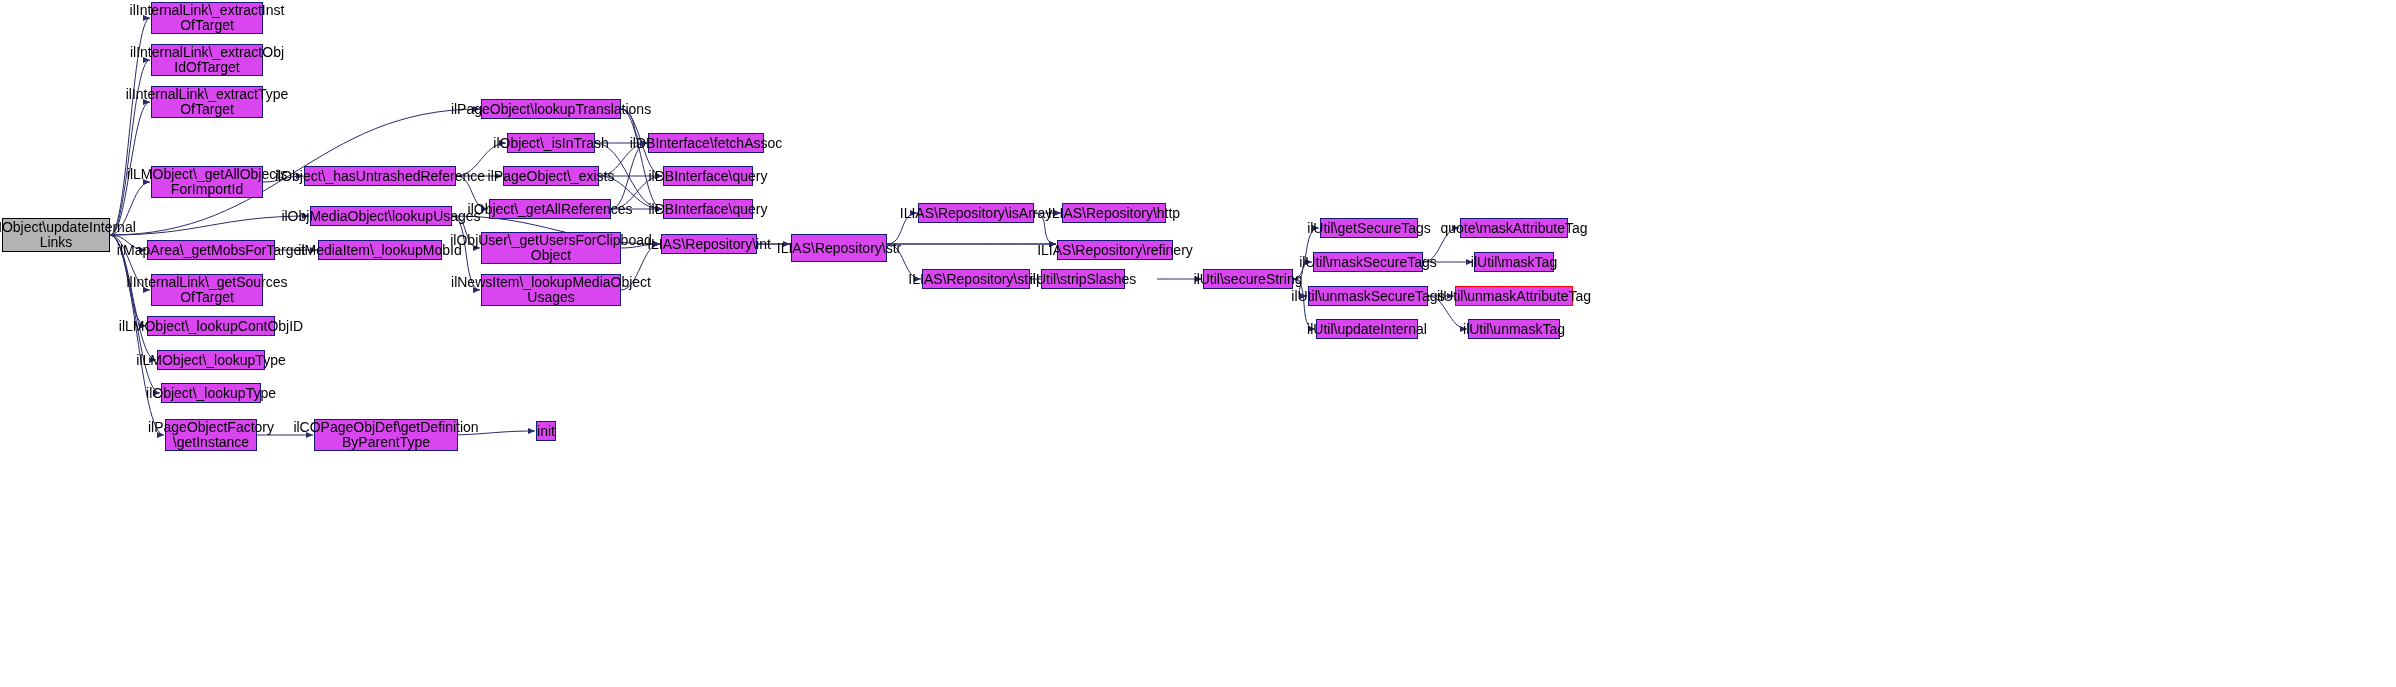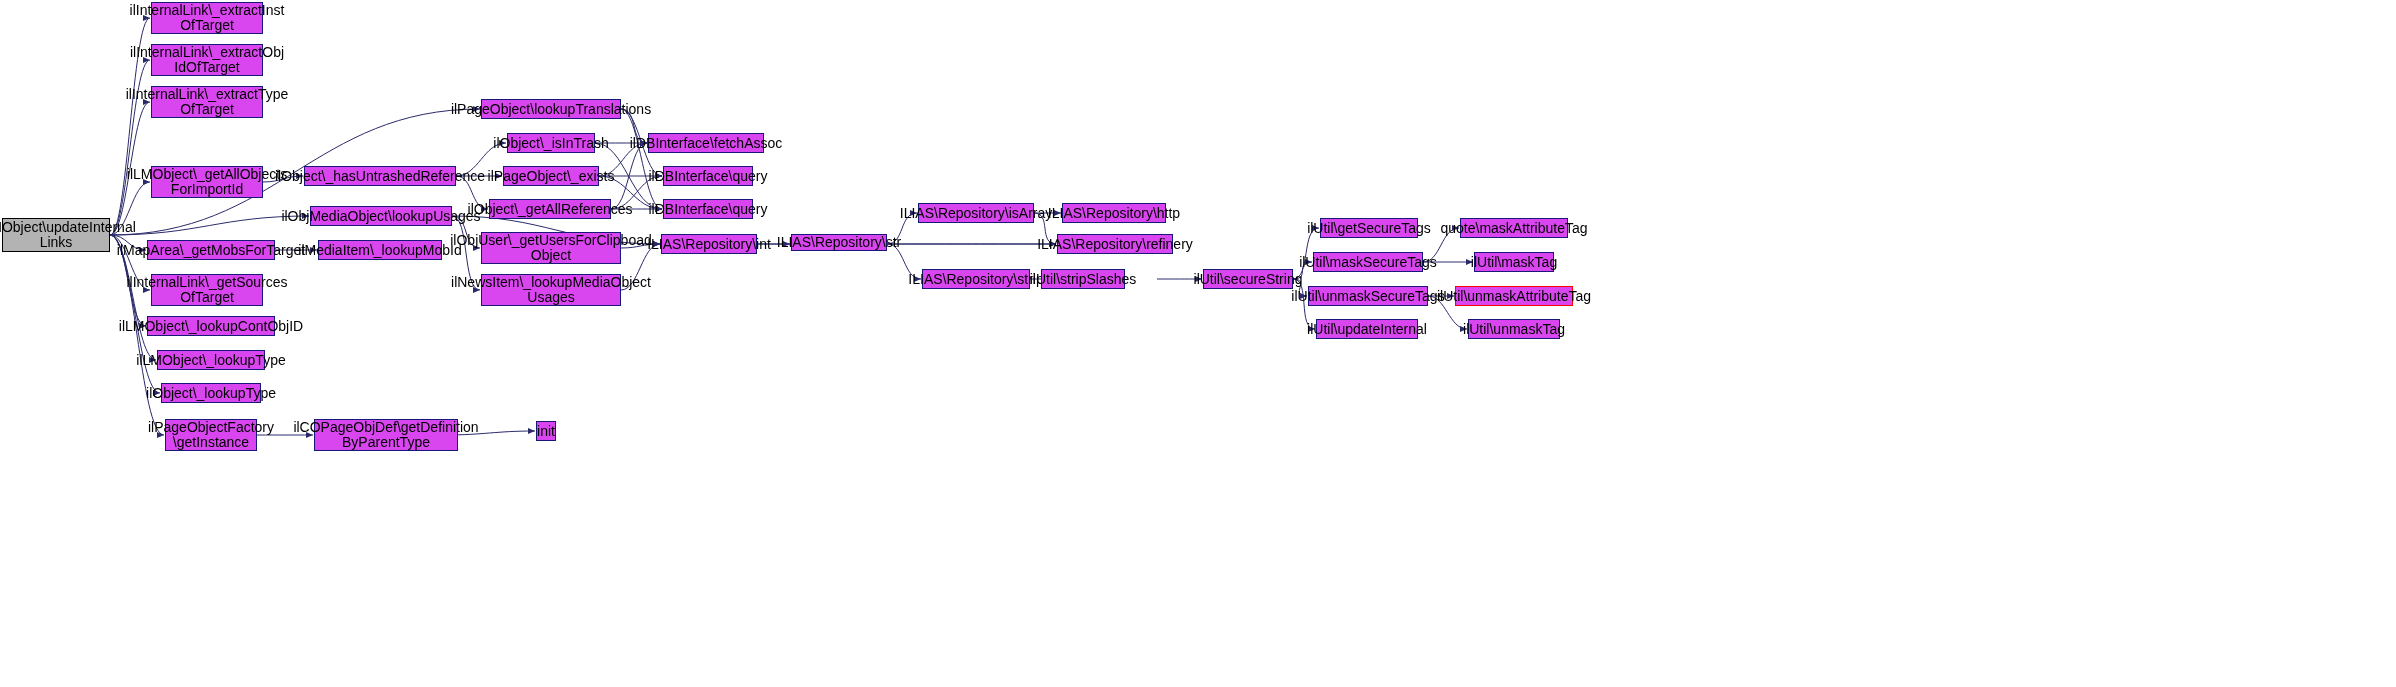--- a/index.html
+++ b/index.html
@@ -140,25 +140,25 @@
     <div class="node" style="left: 489px; top: 199px; width: 122px; height: 20px;">ilObject\_getAllReferences</div>
     <div class="node" style="left: 481px; top: 232px; width: 140px; height: 32px;">ilObjUser\_getUsersForClipboad
 Object</div>
     <div class="node" style="left: 481px; top: 274px; width: 140px; height: 32px;">ilNewsItem\_lookupMediaObject
 Usages</div>
     <div class="node" style="left: 536px; top: 421px; width: 20px; height: 20px;">init</div>
     <div class="node" style="left: 648px; top: 133px; width: 116px; height: 20px;">ilDBInterface\fetchAssoc</div>
     <div class="node" style="left: 663px; top: 166px; width: 90px; height: 20px;">ilDBInterface\query</div>
     <div class="node" style="left: 663px; top: 199px; width: 90px; height: 20px;">ilDBInterface\query</div>
     <div class="node" style="left: 661px; top: 234px; width: 96px; height: 20px;">ILIAS\Repository\int</div>
-    <div class="node" style="left: 791px; top: 234px; width: 96px; height: 17px;">ILIAS\Repository\str</div>
+    <div class="node" style="left: 791px; top: 234px; width: 96px; height: 28px;">ILIAS\Repository\str</div>
     <div class="node" style="left: 918px; top: 203px; width: 116px; height: 20px;">ILIAS\Repository\isArray</div>
     <div class="node" style="left: 922px; top: 269px; width: 108px; height: 20px;">ILIAS\Repository\strip</div>
     <div class="node" style="left: 1062px; top: 203px; width: 104px; height: 20px;">ILIAS\Repository\http</div>
-    <div class="node" style="left: 1057px; top: 234px; width: 116px; height: 20px;">ILIAS\Repository\refinery</div>
+    <div class="node" style="left: 1057px; top: 240px; width: 116px; height: 20px;">ILIAS\Repository\refinery</div>
     <div class="node" style="left: 1041px; top: 269px; width: 84px; height: 20px;">ilUtil\stripSlashes</div>
     <div class="node" style="left: 1203px; top: 269px; width: 90px; height: 20px;">ilUtil\secureString</div>
     <div class="node" style="left: 1320px; top: 218px; width: 98px; height: 20px;">ilUtil\getSecureTags</div>
     <div class="node" style="left: 1313px; top: 252px; width: 110px; height: 20px;">ilUtil\maskSecureTags</div>
     <div class="node" style="left: 1308px; top: 286px; width: 120px; height: 20px;">ilUtil\unmaskSecureTags</div>
     <div class="node" style="left: 1316px; top: 319px; width: 102px; height: 20px;">ilUtil\updateInternal</div>
     <div class="node" style="left: 1460px; top: 218px; width: 108px; height: 20px;">quote\maskAttributeTag</div>
     <div class="node" style="left: 1474px; top: 252px; width: 80px; height: 20px;">ilUtil\maskTag</div>
     <div class="node highlight" style="left: 1455px; top: 286px; width: 118px; height: 20px;">ilUtil\unmaskAttributeTag</div>
     <div class="node" style="left: 1468px; top: 319px; width: 92px; height: 20px;">ilUtil\unmaskTag</div>

